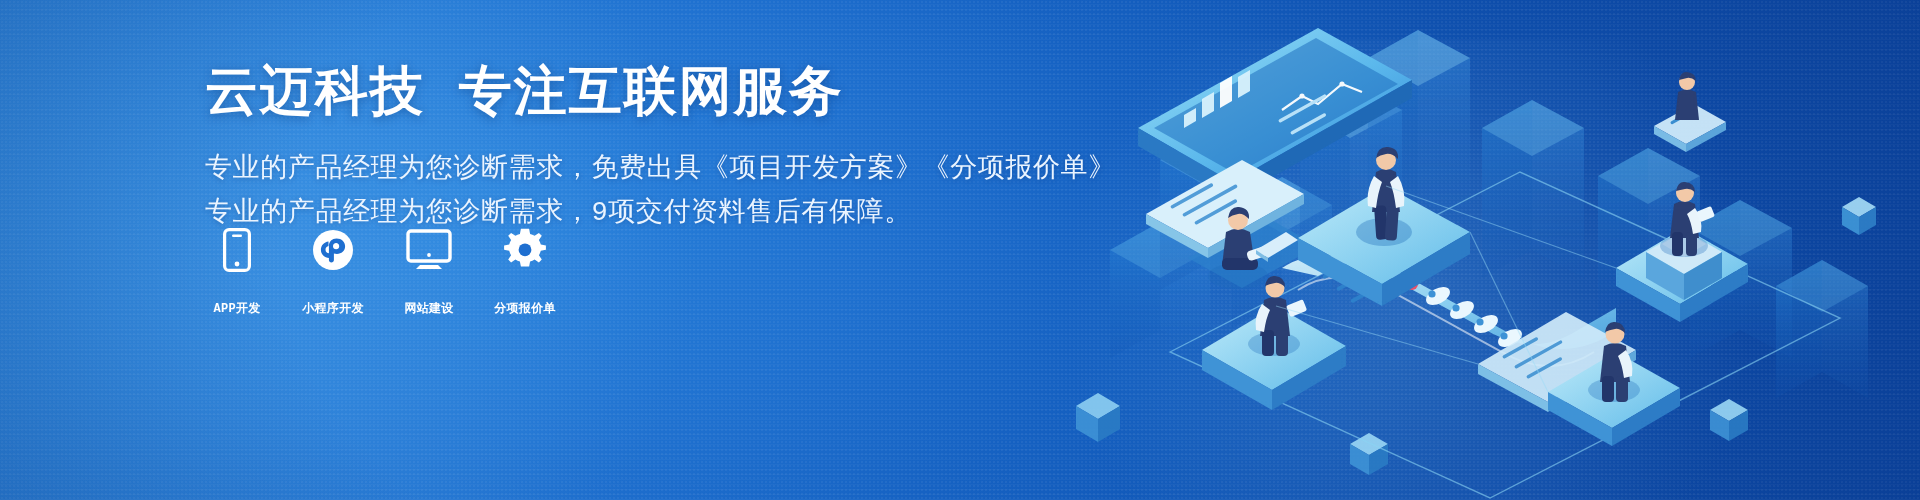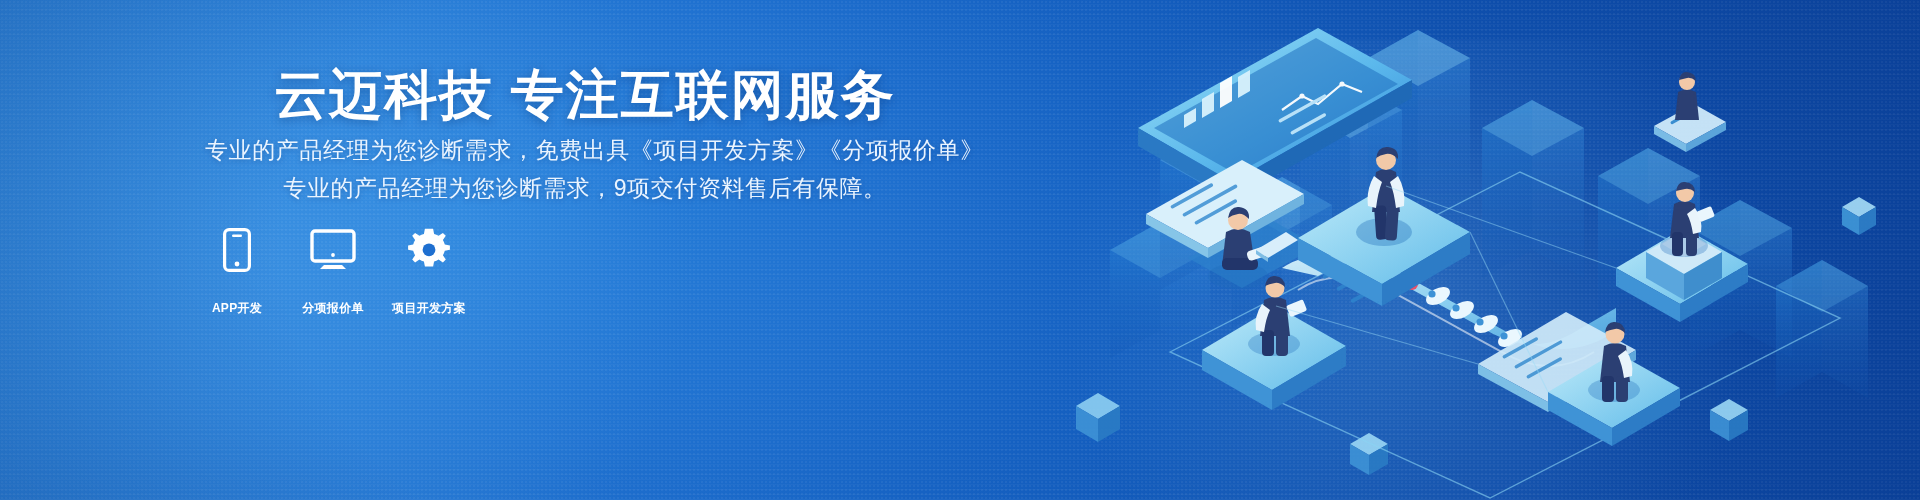--- a/index.html
+++ b/index.html
@@ -5,23 +5,22 @@
   html, body {
     margin: 0;
     padding: 0;
     background: #0d4fa8;
   }
   #banner {
     position: relative;
     width: 1920px;
     height: 500px;
     overflow: hidden;
-    font-family: Liberation Sans, sans-serif;
+    font-family: Liberation Mono, monospace;
     background: #b91c1c;
-    text-align: center;
   }
   
   .bg-base {
     position: absolute;
     inset: 0;
     background:
       radial-gradient(ellipse 1100px 620px at 24% 42%, #2a86e0 0%, #1f72d2 38%, #1562c4 62%, #0f53b2 100%);
   }
   .bg-sheen {
     position: absolute;
@@ -73,22 +72,22 @@
   .headline {
     font-size: 53px;
     font-weight: bold;
     color: #ffffff;
     letter-spacing: 2px;
     line-height: 1.1;
     white-space: nowrap;
     text-shadow: 0 2px 10px rgba(4,40,100,0.35);
   }
   .subtitle {
-    margin-top: 8px;
-    font-size: 23px;
+    margin-top: 24px;
+    font-size: 27px;
     color: #eaf4ff;
     line-height: 1.62;
     letter-spacing: 0.6px;
     white-space: nowrap;
     text-shadow: 0 1px 5px rgba(4,40,100,0.28);
   }
   .sub-line { display: block; }
 
   
   .services {
@@ -437,38 +436,48 @@
       <div class="service-icon">
         <svg width="28" height="44" viewBox="0 0 28 44">
           <rect x="1.6" y="1.6" width="24.8" height="40.8" rx="4.5" fill="none" stroke="#ffffff" stroke-width="3.2"></rect>
           <rect x="9" y="6.5" width="10" height="2.6" rx="1.3" fill="#ffffff"></rect>
           <circle cx="14" cy="36" r="2.4" fill="#ffffff"></circle>
         </svg>
       </div>
       <div class="service-label">APP开发</div>
     </div>
 
+    <div class="service-item">
+      <div class="service-icon">
+        <svg width="42" height="42" viewBox="0 0 42 42">
+          <circle cx="21" cy="21" r="20" fill="#ffffff"></circle>
+          <path d="M24.5 9.5 c5.2 0 8.6 3.4 8.6 7.8 c0 4.6 -3.6 7.6 -8.2 7.6 c-1.1 0 -2.1 -0.2 -3 -0.5 l0 6.6 c0 1.4 -1.1 2.5 -2.5 2.5 c-1.4 0 -2.5 -1.1 -2.5 -2.5 l0 -14.2 c0 -4.1 3.2 -7.3 7.6 -7.3 z m-0.4 4.6 c-1.8 0 -3.1 1.3 -3.1 3.1 c0 1.8 1.3 3.1 3.1 3.1 c1.8 0 3.1 -1.3 3.1 -3.1 c0 -1.8 -1.3 -3.1 -3.1 -3.1 z" fill="#1f6fd0"></path>
+          <path d="M16.5 12.5 c-4.4 0.5 -7.6 3.9 -7.6 8.2 c0 4.6 3.6 8.2 8.2 8.2 l0 -4.6 c-2 0 -3.6 -1.6 -3.6 -3.6 c0 -1.8 1.3 -3.3 3.0 -3.6 z" fill="#1f6fd0"></path>
+        </svg>
+      </div>
+      <div class="service-label">小程序开发</div>
+    </div>
 
 
     <div class="service-item">
       <div class="service-icon">
         <svg width="46" height="42" viewBox="0 0 46 42">
           <rect x="2" y="2" width="42" height="30" rx="3" fill="none" stroke="#ffffff" stroke-width="3.4"></rect>
           <circle cx="23" cy="26" r="1.9" fill="#ffffff"></circle>
           <path d="M14 36 h18 l4 4 h-26 z" fill="#ffffff"></path>
         </svg>
       </div>
-      <div class="service-label">分项报价单</div>
+      <div class="service-label">网站建设</div>
     </div>
 
     <div class="service-item">
       <div class="service-icon">
         <svg width="44" height="44" viewBox="0 0 44 44">
           <path d="M22 0.8 l4.1 0 l1.0 5.1 c1.6 0.4 3.1 1.0 4.5 1.9 l4.3 -2.9 l2.9 2.9 l-2.9 4.3 c0.9 1.4 1.5 2.9 1.9 4.5 l5.1 1.0 l0 4.1 l-5.1 1.0 c-0.4 1.6 -1.0 3.1 -1.9 4.5 l2.9 4.3 l-2.9 2.9 l-4.3 -2.9 c-1.4 0.9 -2.9 1.5 -4.5 1.9 l-1.0 5.1 l-4.1 0 l-4.1 0 l-1.0 -5.1 c-1.6 -0.4 -3.1 -1.0 -4.5 -1.9 l-4.3 2.9 l-2.9 -2.9 l2.9 -4.3 c-0.9 -1.4 -1.5 -2.9 -1.9 -4.5 l-5.1 -1.0 l0 -4.1 l5.1 -1.0 c0.4 -1.6 1.0 -3.1 1.9 -4.5 l-2.9 -4.3 l2.9 -2.9 l4.3 2.9 c1.4 -0.9 2.9 -1.5 4.5 -1.9 l1.0 -5.1 z" fill="#ffffff"></path>
           <circle cx="22" cy="21.8" r="6.4" fill="#1f6fd0"></circle>
         </svg>
       </div>
-      <div class="service-label">项目开发方案</div>
+      <div class="service-label">分项报价单</div>
     </div>
 
   </div>
 
 </div>
 
 </body></html>

